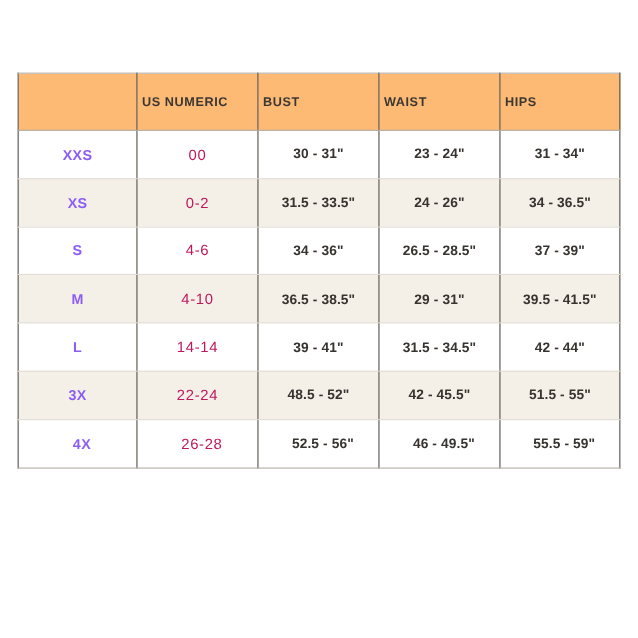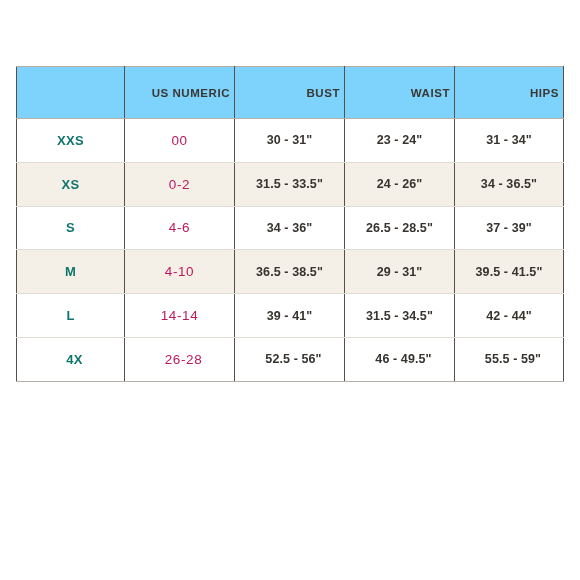--- a/index.html
+++ b/index.html
@@ -38,28 +38,28 @@
   table.size-chart col.c-size    { width: 108px; }
   table.size-chart col.c-numeric { width: 110px; }
   table.size-chart col.c-bust    { width: 110px; }
   table.size-chart col.c-waist   { width: 110px; }
   table.size-chart col.c-hips    { width: 109px; }
 
   
   thead th {
     height: 51px;
     padding: 0 4px;
-    text-align: right;
+    text-align: left;
     vertical-align: middle;
     font-size: 11.5px;
     font-weight: bold;
     letter-spacing: 0.55px;
     color: #3B3733;
     text-transform: uppercase;
-    background: #7dd3fc;
+    background: #fdba74;
     border-top: 1px solid #B4AFA8;
     border-bottom: 1px solid #B4AFA8;
     border-left: 1.6px solid #55504A;
     border-right: 1.6px solid #55504A;
   }
 
   thead th.corner-blank {
     border-left: 1.6px solid #55504A;
     border-right: 1.6px solid #55504A;
     font-size: 0;
@@ -84,21 +84,21 @@
   tbody tr:last-child td { border-bottom: 1.2px solid #B4AFA8; padding-left: 12px; }
 
   
   tbody tr.row-light td { background: #ffffff; }
   tbody tr.row-dark  td { background: #F4F0E8; margin-left: 18px; }
 
   
   td.cell-size {
     font-size: 13px;
     font-weight: bold;
-    color: #0f766e;
+    color: #8b5cf6;
     letter-spacing: 0.3px;
   }
 
   
   td.cell-numeric {
     font-size: 13.5px;
     font-weight: normal;
     color: #be185d;
     letter-spacing: 0.6px;
   }
@@ -163,20 +163,27 @@
             <td class="cell-measure">29 - 31"</td>
             <td class="cell-measure">39.5 - 41.5"</td>
           </tr>
           <tr class="row-light">
             <td class="cell-size">L</td>
             <td class="cell-numeric">14-14</td>
             <td class="cell-measure">39 - 41"</td>
             <td class="cell-measure">31.5 - 34.5"</td>
             <td class="cell-measure">42 - 44"</td>
           </tr>
+          <tr class="row-dark">
+            <td class="cell-size">3X</td>
+            <td class="cell-numeric">22-24</td>
+            <td class="cell-measure">48.5 - 52"</td>
+            <td class="cell-measure">42 - 45.5"</td>
+            <td class="cell-measure">51.5 - 55"</td>
+          </tr>
           <tr class="row-light">
             <td class="cell-size">4X</td>
             <td class="cell-numeric">26-28</td>
             <td class="cell-measure">52.5 - 56"</td>
             <td class="cell-measure">46 - 49.5"</td>
             <td class="cell-measure">55.5 - 59"</td>
           </tr>
         </tbody>
     </table>
   </div>

